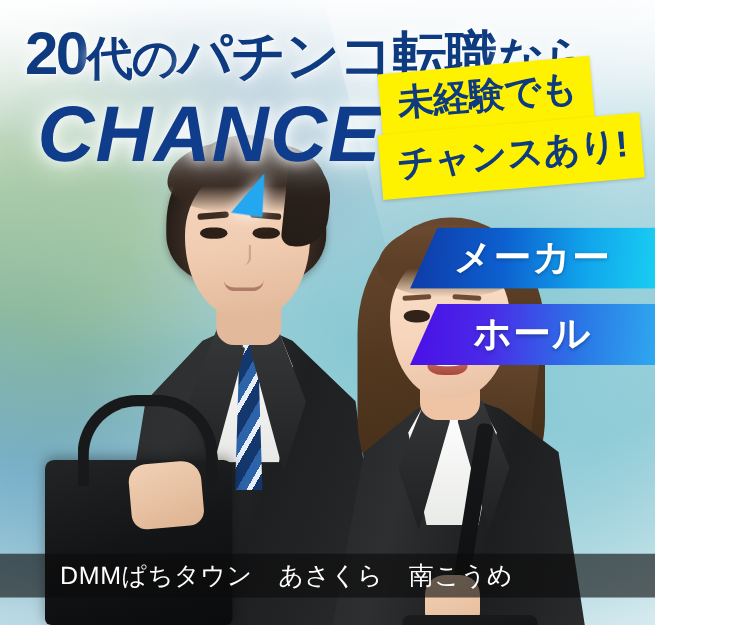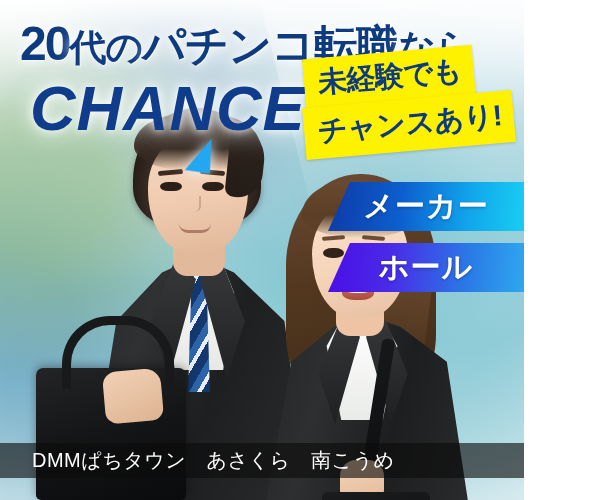--- a/index.html
+++ b/index.html
@@ -260,21 +260,21 @@
   .cat-4{ top:426px; background:linear-gradient(95deg,#0b2f9e 0%,#0e63d2 38%,#14a2ec 74%,#1ad4f4 100%); }
 
   
   .credit{
     position:absolute; left:0; bottom:22px;
     width:100%; height:35px;
     background:rgba(12,12,12,.62);
     display:flex; align-items:center;
   }
   .credit span{
-    color:#ffffff; font-size:20px; padding-left:32px;
+    color:#ffffff; font-size:20px; padding-left:48px;
     letter-spacing:.5px; white-space:nowrap;
   }
 </style>
 </head>
 <body>
 
 <div id="banner">
 
   <div class="photo-bg"></div>
   <div class="wedge"></div>

